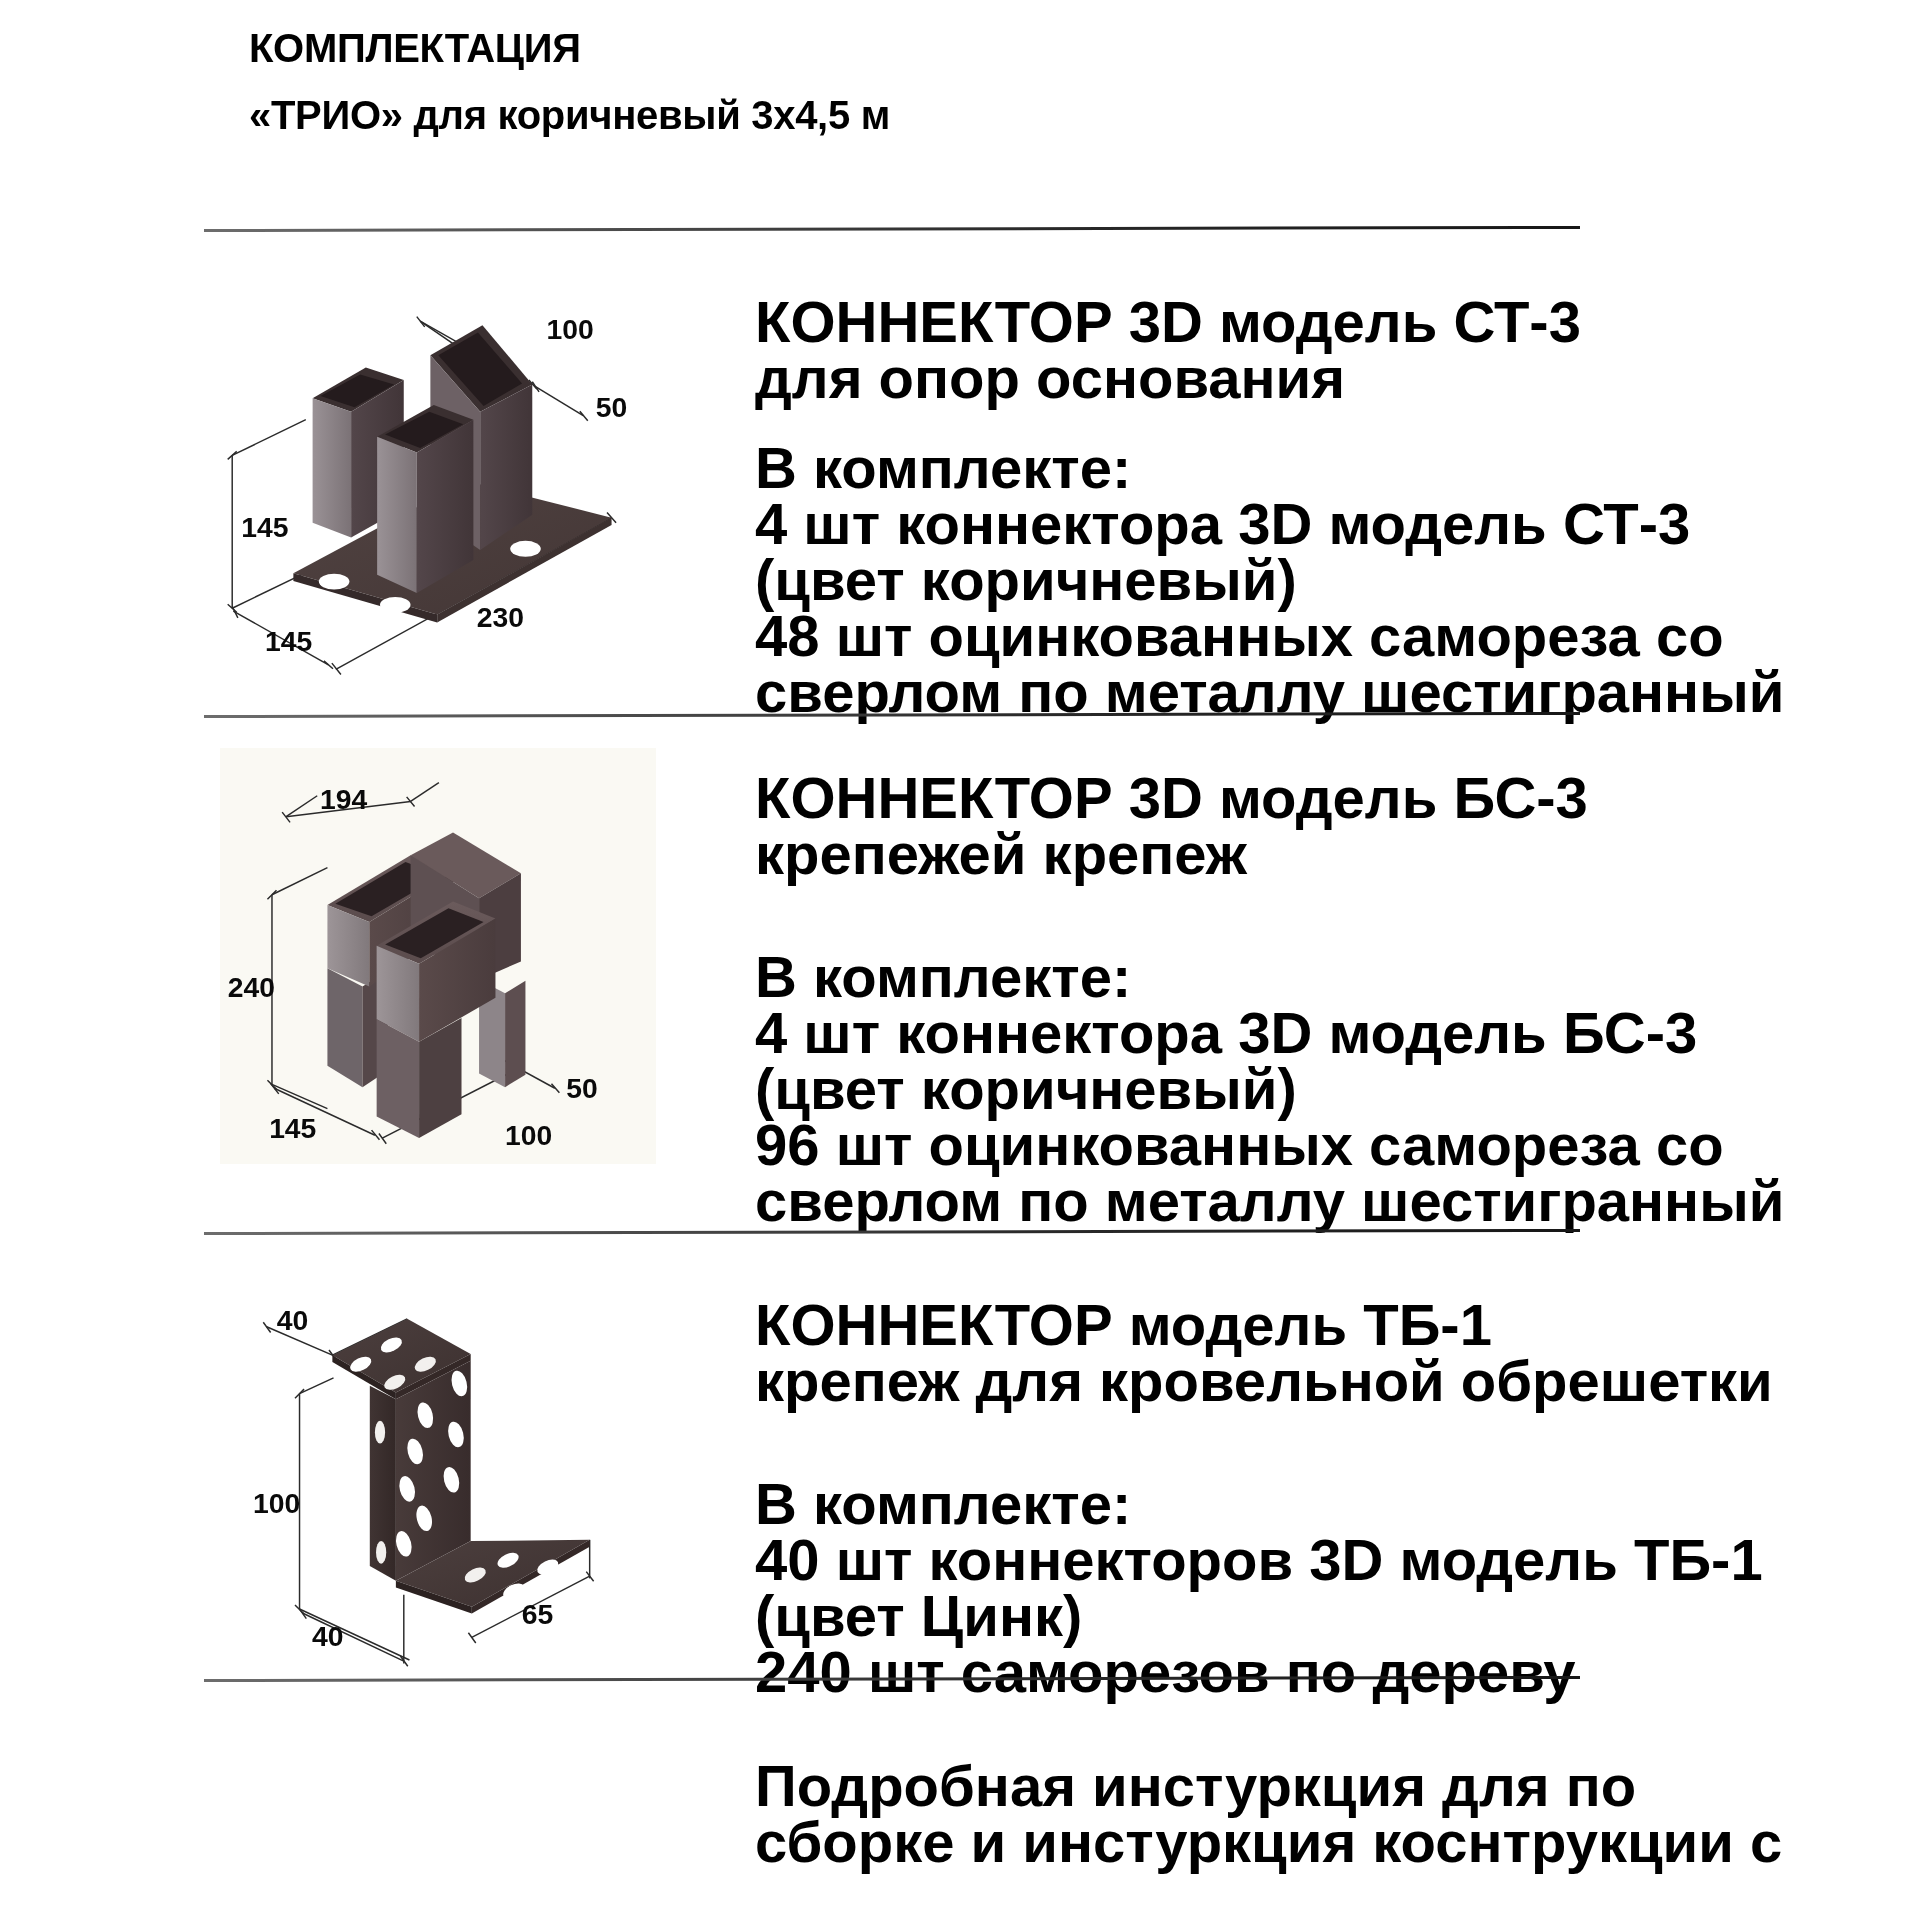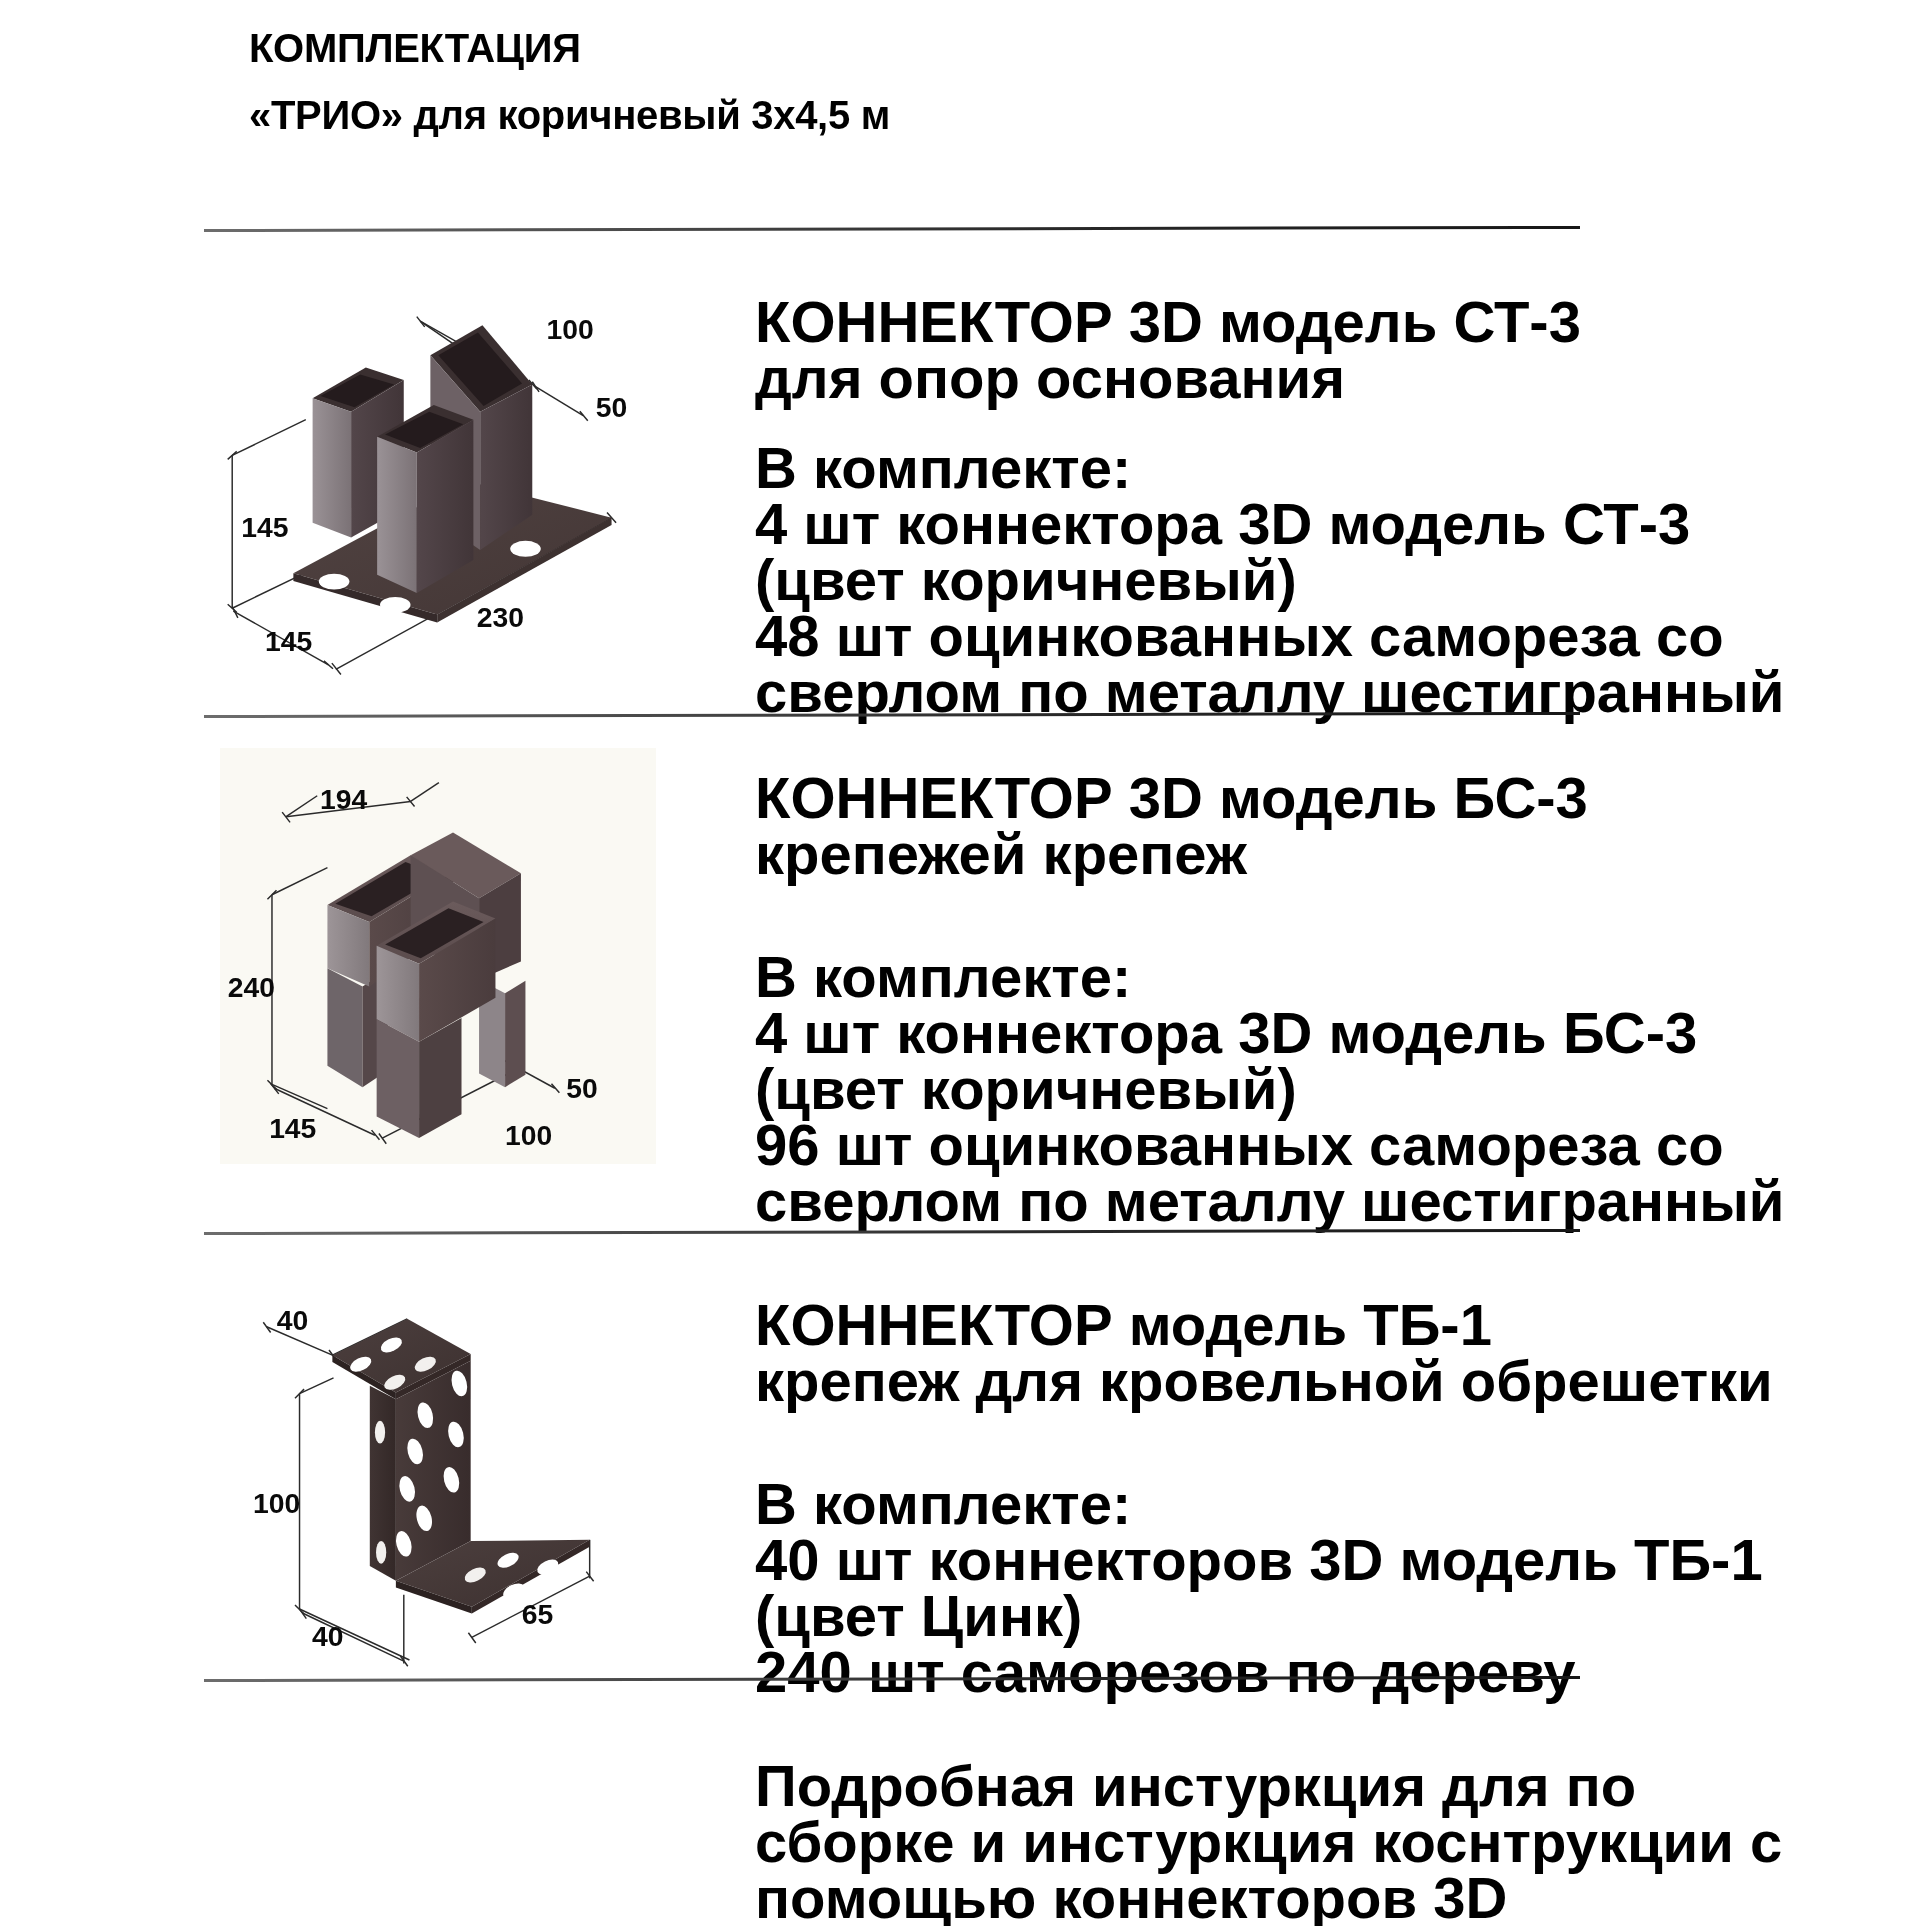--- a/index.html
+++ b/index.html
@@ -361,17 +361,16 @@
       <div class="ln">(цвет Цинк)</div>
       <div class="ln">240 шт саморезов по дереву</div>
     </div>
   </div>
 
   <div class="divider" style="top:1679px;transform:rotate(-0.13deg);"></div>
 
   <div class="txt" style="position:absolute;top:1758px;">
     <div class="ln">Подробная инстуркция для по</div>
     <div class="ln">сборке и инстуркция коснтрукции с</div>
-    <div class="ln">помощью коннекторов 3D</div>
   </div>
 
 </div>
 
 
 </body></html>

